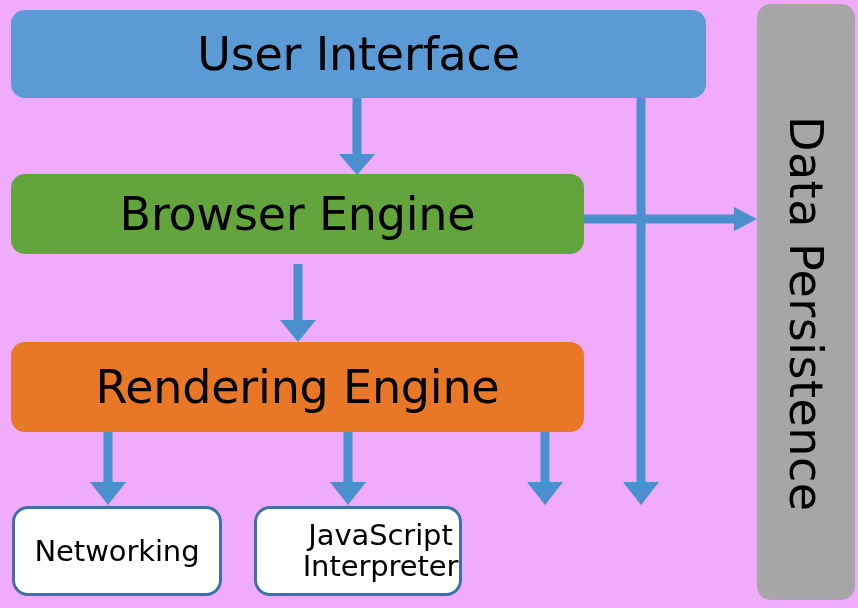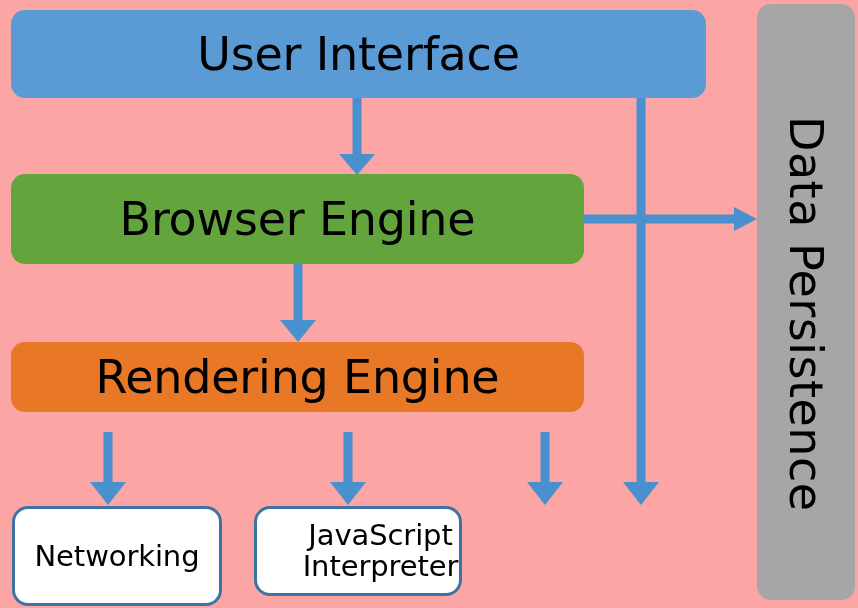--- a/index.html
+++ b/index.html
@@ -8,21 +8,21 @@
     padding: 0;
     background: #ffffff;
   }
   body {
     font-family: "DejaVu Sans", "Liberation Sans", sans-serif;
   }
   #diagram {
     position: relative;
     width: 858px;
     height: 608px;
-    background: #fca5a5;
+    background: #f0abfc;
     overflow: hidden;
   }
 
   
   #connectors {
     position: absolute;
     left: 0;
     top: 0;
     width: 858px;
     height: 608px;
@@ -60,32 +60,32 @@
   }
 
   
   #node-user-interface {
     left: 11px;  top: 10px;
     width: 695px; height: 88px;
     background: #5B9BD5;
   }
   #node-browser-engine {
     left: 11px;  top: 174px;
-    width: 573px; height: 90px;
+    width: 573px; height: 80px;
     background: #63A53C;
   }
   #node-rendering-engine {
     left: 11px;  top: 342px;
-    width: 573px; height: 70px;
+    width: 573px; height: 90px;
     background: #E87726;
     text-align: right;
   }
   #node-networking {
     left: 12px;  top: 506px;
-    width: 210px; height: 100px;
+    width: 210px; height: 90px;
   }
   #node-javascript-interpreter {
     left: 254px; top: 506px;
     width: 208px; height: 90px; padding-left: 45px;
   }
   #node-display-backend {
     left: 495px; top: 506px;
     width: 205px; height: 90px;
   }
 

